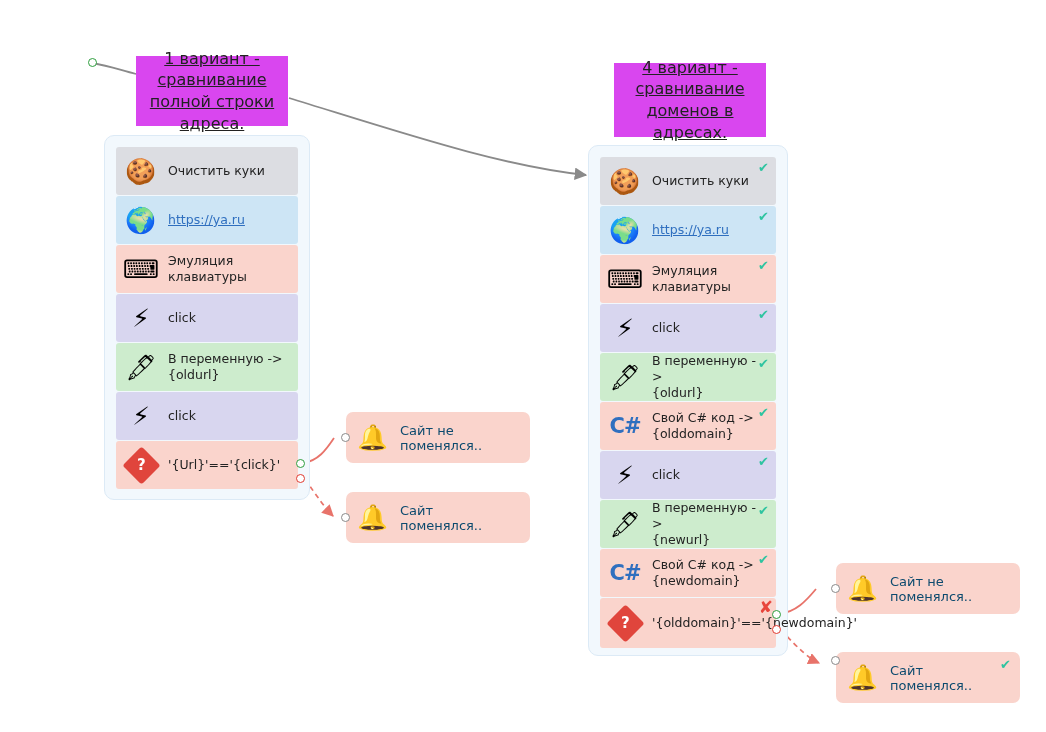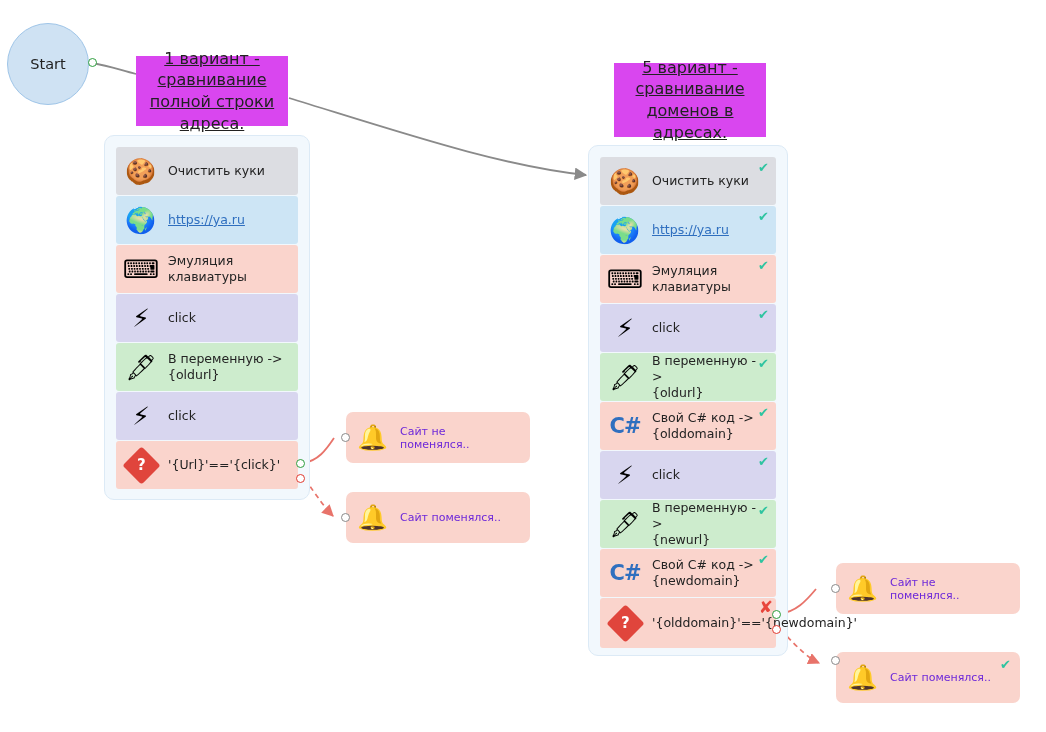--- a/index.html
+++ b/index.html
@@ -164,22 +164,22 @@
     min-width: 34px;
     height: 34px;
     display: flex;
     align-items: center;
     justify-content: center;
     font-size: 25px;
     margin-right: 10px;
     line-height: 1;
   }
   .notif .txt {
-    font-size: 11px;
-    color: #6d28d9;
+    font-size: 13px;
+    color: #0c4a6e;
   }
   .notif .check {
     position: absolute;
     right: 9px;
     top: 6px;
     font-size: 13px;
     color: #2ec4a0;
     line-height: 1;
   }
 
@@ -217,31 +217,28 @@
 
     <path d="M 303,463 C 318,461 326,450 334,438" stroke="#e8736a" stroke-width="1.8" fill="none"></path>
 
     <path d="M 305,479 C 318,498 326,509 333,516" stroke="#e8736a" stroke-width="1.7" fill="none" stroke-dasharray="5 4" marker-end="url(#arrowRed)"></path>
 
     <path d="M 779,614 C 796,612 806,601 816,589" stroke="#e8736a" stroke-width="1.8" fill="none"></path>
 
     <path d="M 781,630 C 798,648 808,658 819,663" stroke="#e8736a" stroke-width="1.7" fill="none" stroke-dasharray="5 4" marker-end="url(#arrowRed)"></path>
   </svg>
 
-  <div class="start-node" style="left:7px; top:23px;">
-    <span>Start</span>
-  </div>
   <div class="port port-green" style="left:88px; top:58px;"></div>
 
   <div class="sticky" style="left:136px; top:56px; width:152px; height:70px;">
     <span>1 вариант - сравнивание полной строки адреса.</span>
   </div>
 
   <div class="sticky" style="left:614px; top:63px; width:152px; height:74px;">
-    <span>5 вариант - сравнивание доменов в адресах.</span>
+    <span>4 вариант - сравнивание доменов в адресах.</span>
   </div>
 
   <div class="seq-container" style="left:104px; top:135px; width:206px; height:365px;">
 
     <div class="step c-grey" style="height:48px;">
       <span class="ico">🍪</span>
       <span class="txt">Очистить куки</span>
     </div>
 
     <div class="step c-blue" style="height:48px;">

